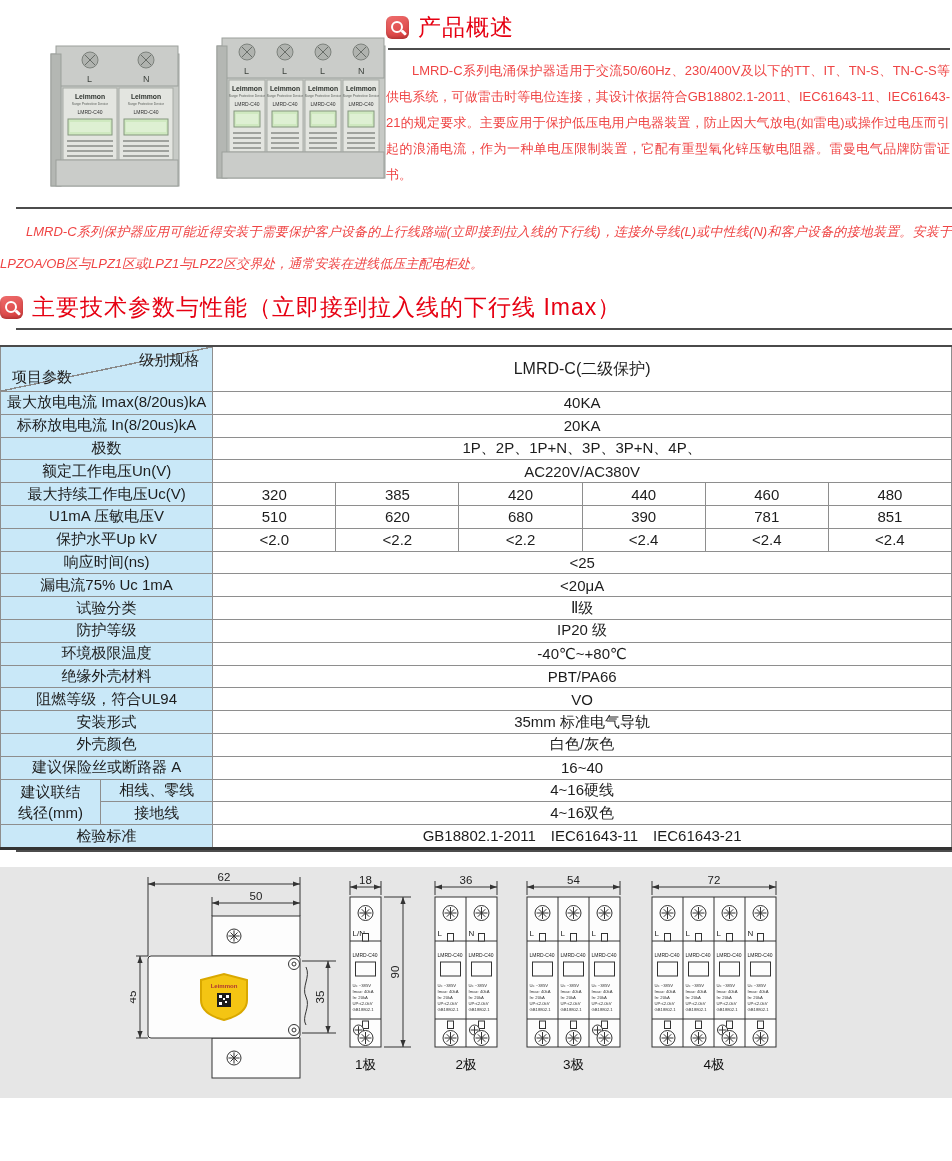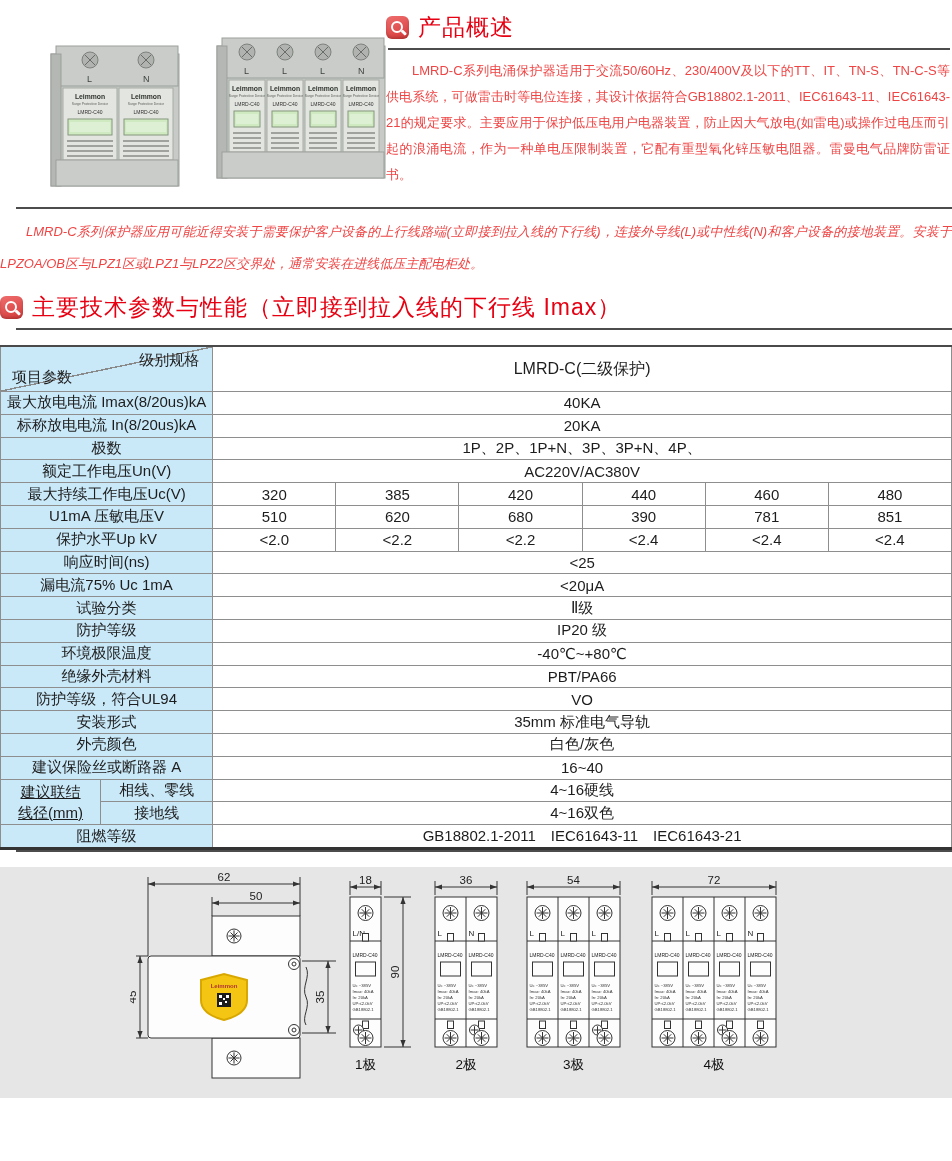--- a/index.html
+++ b/index.html
@@ -28,21 +28,21 @@
   table.spec td{border:1px solid #8e8e8e;height:21.8px;padding:0 2px;text-align:center;
                 font-size:15px;color:#1d1d1d;white-space:nowrap;overflow:hidden;}
   table.spec td.lbl{background:#c9e8f8;}
   col.c1{width:100px}col.c2{width:112px}col.cv{width:123px}
   tr.hdr td{height:44px;font-size:16px;}
   td.diag{position:relative;background:#c9e8f8;}
   .dline{position:absolute;left:0;top:0;width:100%;height:100%;
          background:linear-gradient(to bottom right,transparent calc(50% - .7px),#8a8a8a calc(50% - .7px),#8a8a8a calc(50% + .7px),transparent calc(50% + .7px));}
   .ct{position:absolute;top:4px;right:13px;font-size:15px;}
   .cb{position:absolute;bottom:4px;left:11px;font-size:15px;margin-top:32px;}
-  .glbl div{line-height:21px;text-decoration:underline;}
+  .glbl div{line-height:21px;}
   
   .draw-box{height:231px;background:#e6e6e6;display:flex;align-items:flex-start;padding-left:130px;box-sizing:border-box;}
   .draw-box svg{display:block;}
   .dv{margin-top:8px;}
   .dv-side{margin-top:4px;}
   .m1{margin-left:4px}.m2{margin-left:14px}.m3{margin-left:18px}.m4{margin-left:20px}
   
   .dt{font-size:11.5px;fill:#222;}
   .tl{font-size:8px;fill:#222;}
   .tm{font-size:5px;fill:#222;}
@@ -259,21 +259,21 @@
         </tr>
     <tr>
           <td class="lbl" colspan="2">环境极限温度</td>
           <td colspan="6">-40℃~+80℃</td>
         </tr>
     <tr>
           <td class="lbl" colspan="2">绝缘外壳材料</td>
           <td colspan="6">PBT/PA66</td>
         </tr>
     <tr>
-          <td class="lbl" colspan="2">防护等级，符合UL94</td>
+          <td class="lbl" colspan="2">阻燃等级，符合UL94</td>
           <td colspan="6">VO</td>
         </tr>
     <tr>
           <td class="lbl" colspan="2">安装形式</td>
           <td colspan="6">35mm 标准电气导轨</td>
         </tr>
     <tr>
           <td class="lbl" colspan="2">外壳颜色</td>
           <td colspan="6">白色/灰色</td>
         </tr>
@@ -287,21 +287,21 @@
         <div>线径(mm)</div>
       </td>
       <td class="lbl">相线、零线</td>
       <td colspan="6">4~16硬线</td>
     </tr>
     <tr>
       <td class="lbl">接地线</td>
       <td colspan="6">4~16双色</td>
     </tr>
     <tr>
-          <td class="lbl" colspan="2">阻燃等级</td>
+          <td class="lbl" colspan="2">检验标准</td>
           <td colspan="6">GB18802.1-2011　IEC61643-11　IEC61643-21</td>
         </tr>
   </tbody>
     </table>
 </div>
 
 <div class="sec4">
   <div class="rule"></div>
 </div>
 

